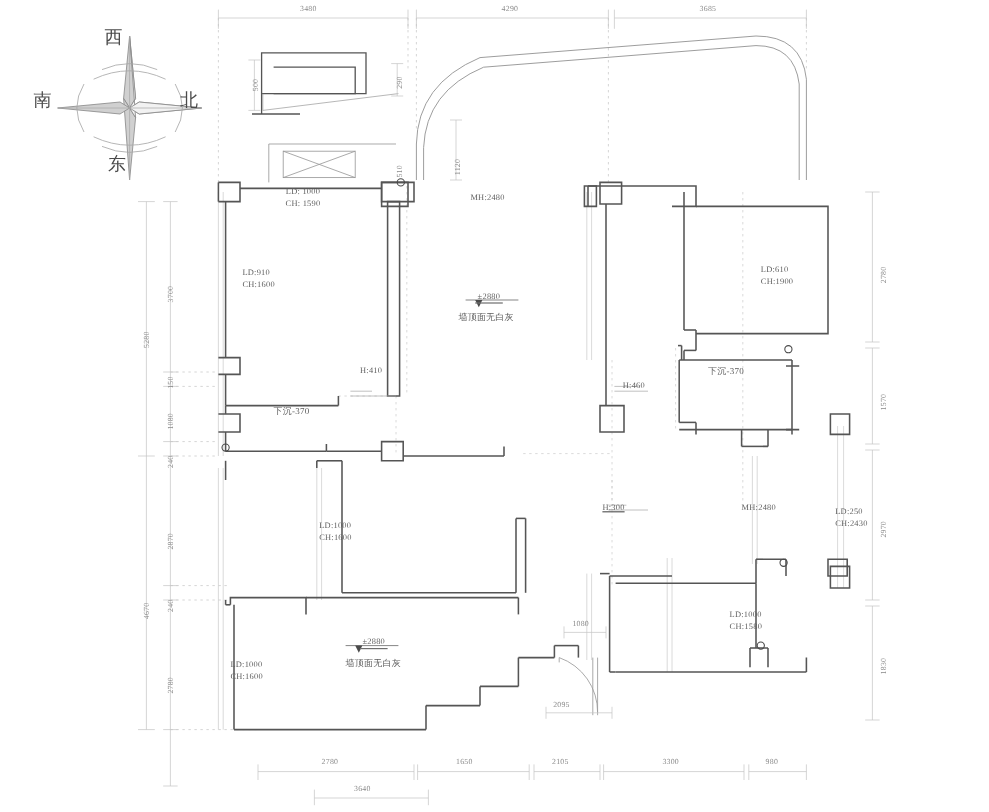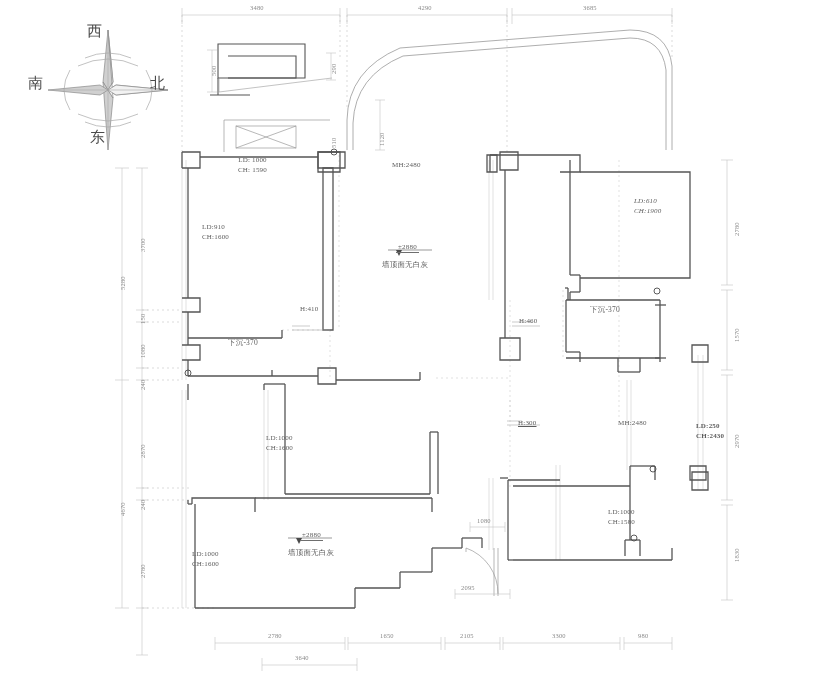--- a/index.html
+++ b/index.html
@@ -333,32 +333,32 @@
 <div class="lbl ctr" style="left:238px;top:155px;">LD: 1000
 CH: 1590</div>
 <div class="lbl" style="left:202px;top:222px;">LD:910
 CH:1600</div>
 <div class="lbl" style="left:392px;top:160px;">MH:2480</div>
 <div class="lbl" style="left:396px;top:242px;border-bottom:0.7px solid #6e6e6e;padding:0 2px;">±2880</div>
 <div class="lbl cn" style="left:382px;top:260px;">墙顶面无白灰</div>
 <div class="lbl cn" style="left:228px;top:338px;">下沉-370</div>
 <div class="lbl" style="left:300px;top:304px;">H:410</div>
 <div class="lbl" style="left:519px;top:316px;">H:460</div>
-<div class="lbl" style="left:634px;top:196px;font-style:italic;">LD:610
+<div class="lbl" style="left:634px;top:220px;">LD:610
 CH:1900</div>
 <div class="lbl cn" style="left:590px;top:305px;">下沉-370</div>
 <div class="lbl" style="left:266px;top:433px;">LD:1000
 CH:1600</div>
 <div class="lbl" style="left:192px;top:549px;">LD:1000
 CH:1600</div>
 <div class="lbl" style="left:300px;top:530px;border-bottom:0.7px solid #6e6e6e;padding:0 2px;">±2880</div>
 <div class="lbl cn" style="left:288px;top:548px;">墙顶面无白灰</div>
-<div class="lbl" style="left:518px;top:418px;text-decoration:underline;">H:300</div>
+<div class="lbl" style="left:502px;top:418px;text-decoration:underline;">H:300</div>
 <div class="lbl" style="left:618px;top:418px;">MH:2480</div>
-<div class="lbl" style="left:696px;top:421px;font-weight:bold;">LD:250
+<div class="lbl" style="left:696px;top:421px;">LD:250
 CH:2430</div>
 <div class="lbl" style="left:608px;top:507px;">LD:1000
 CH:1580</div>
 
 <div class="dim" style="left:250px;top:4px;">3480</div>
 <div class="dim" style="left:418px;top:4px;">4290</div>
 <div class="dim" style="left:583px;top:4px;">3685</div>
 
 <div class="dim v" style="left:210px;top:76px;">500</div>
 <div class="dim v" style="left:330px;top:74px;">290</div>

